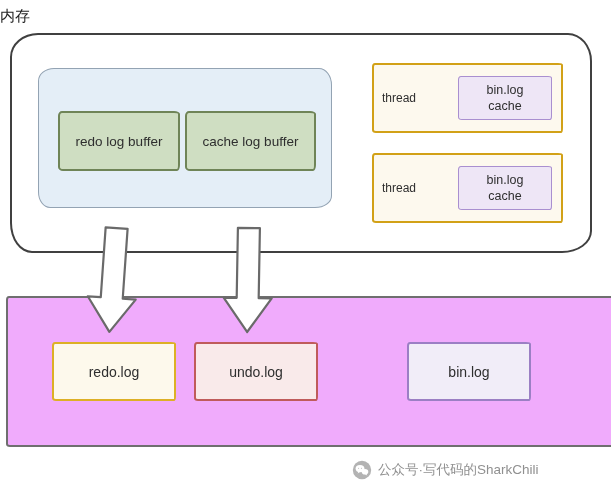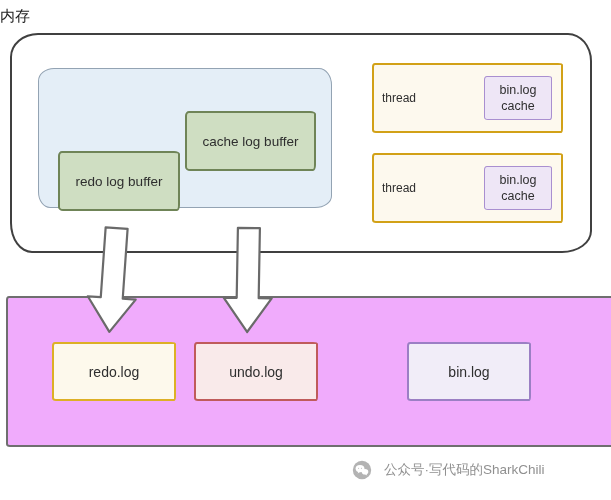--- a/index.html
+++ b/index.html
@@ -30,36 +30,36 @@
     background:#e4eef7;border:1.5px solid #93a3b3;
     border-radius:16px 13px 17px 12px / 13px 17px 12px 16px;
   }
   .buffer{
     position:absolute;top:42px;height:56px;
     background:#cfdec2;border:2px solid #6f8457;
     border-radius:4px 6px 3px 5px / 5px 3px 6px 4px;
     display:flex;align-items:center;justify-content:center;
     font-size:13.5px;color:#2e2e2e;
   }
-  .buffer.redo{left:19px;width:118px;margin-top:40px;}
+  .buffer.redo{left:19px;width:118px;}
   .buffer.undo{left:146px;width:127px;}
 
   .thread-box{
     position:absolute;left:360px;width:187px;height:66px;
     background:#fdf9ee;border:2px solid #d2a117;
     border-radius:3px 5px 2px 4px / 4px 2px 5px 3px;
     display:flex;align-items:center;
   }
   .thread-box.t1{top:28px;}
   .thread-box.t2{top:118px;}
   .thread-label{
     font-size:12px;color:#2e2e2e;margin-left:8px;flex:1;
   }
   .cache-box{
-    width:60px;margin-right:9px;padding:5px 3px;
+    width:60px;margin-right:9px;padding:5px 16px;
     background:#eee6f6;border:1.5px solid #a98fd0;
     border-radius:3px 4px 2px 4px / 4px 2px 4px 3px;
     font-size:12.5px;line-height:1.3;text-align:center;color:#2e2e2e;
   }
 
   
   .arrows{
     position:absolute;left:0;top:0;width:611px;height:500px;
     z-index:5;pointer-events:none;
   }
@@ -82,21 +82,21 @@
   .file.bin {left:399px;background:#f1edf8;border:2px solid #9b7fc4;}
 
   .disk-caption{
     position:absolute;top:469px;left:0;width:585px;
     text-align:center;font-size:15px;color:#222;
   }
 
   
   .watermark{
     position:absolute;left:352px;top:460px;
-    display:flex;align-items:center;gap:12px;
+    display:flex;align-items:center;gap:6px;
     color:#909090;font-size:13.5px;
   }
 </style>
 </head>
 <body>
 
 <div class="canvas">
 
   <div class="diagram-title">内存</div>
 

